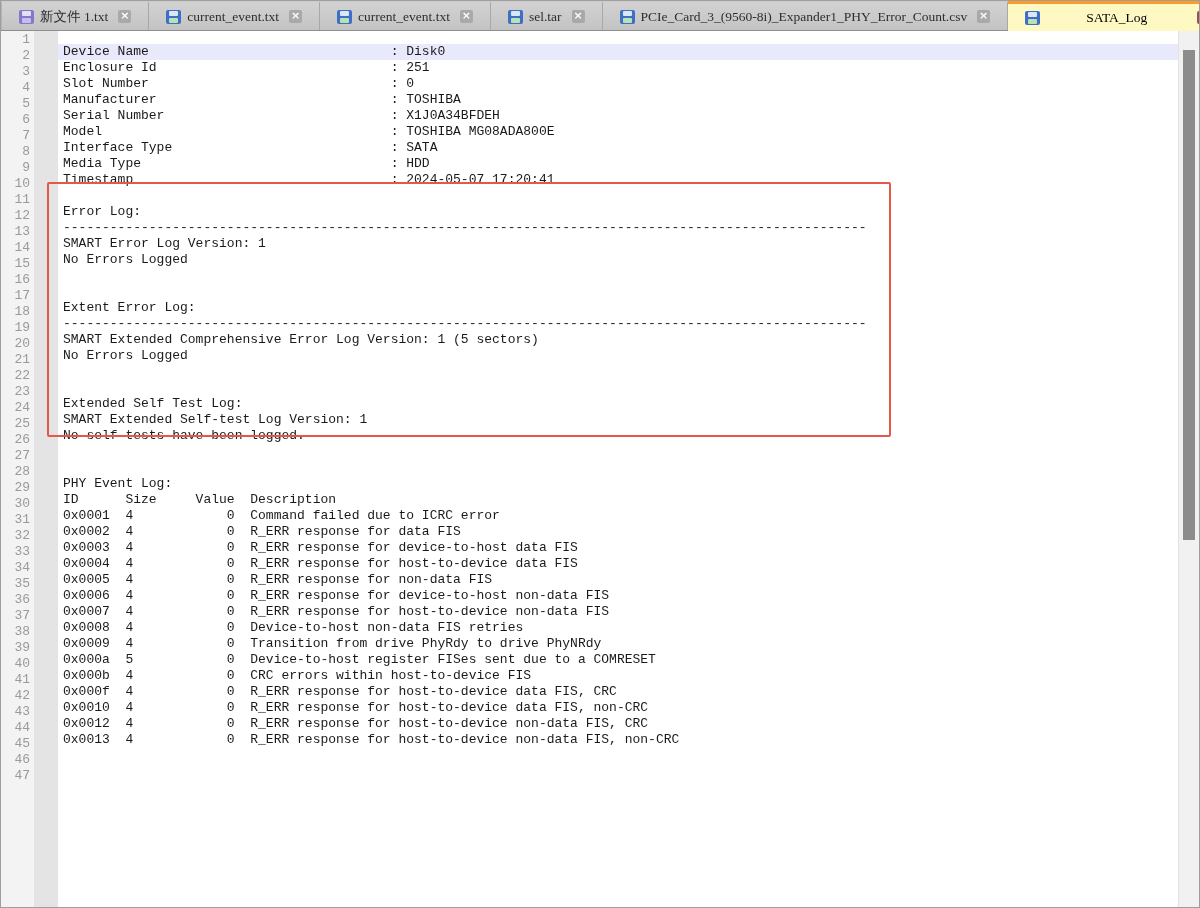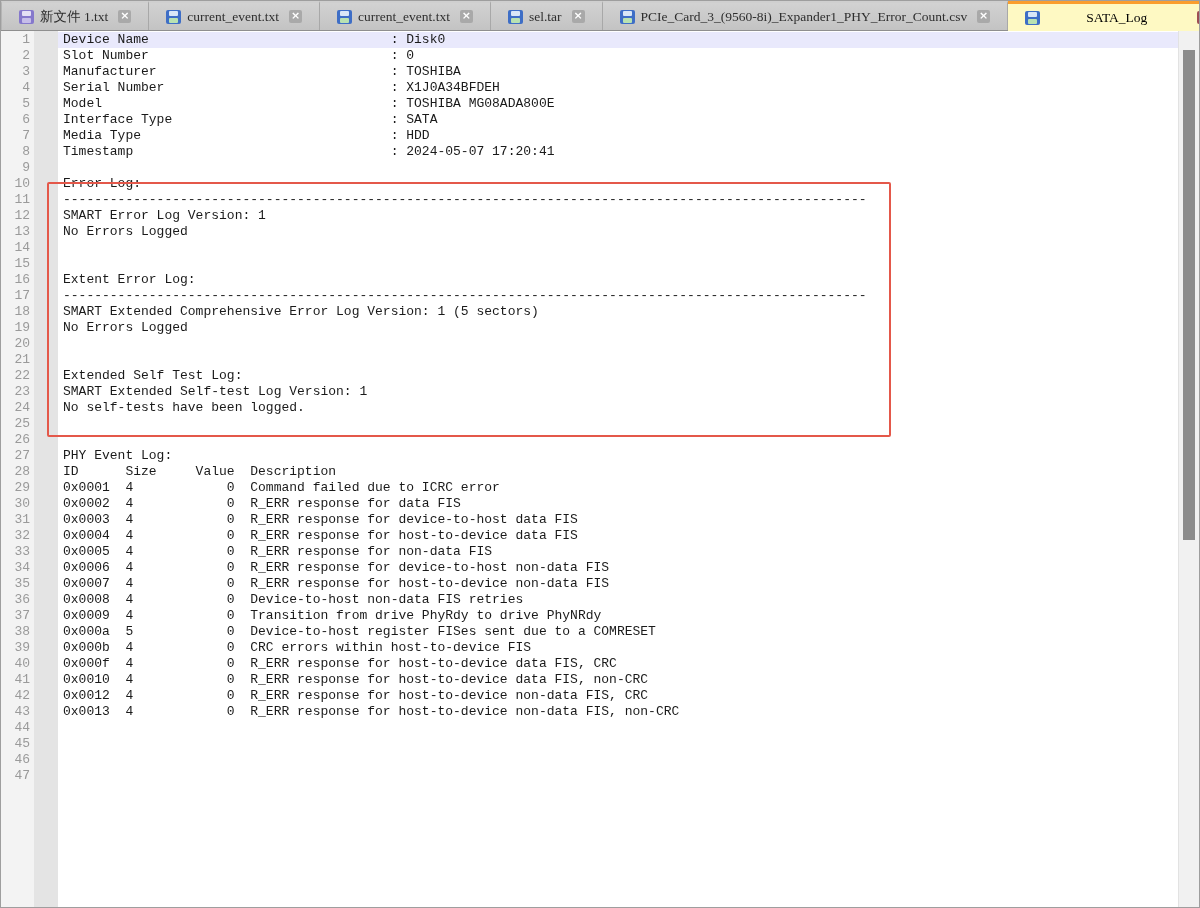--- a/index.html
+++ b/index.html
@@ -55,21 +55,21 @@
     background:#ffffff;overflow:hidden;
   }
   .gutter{
     width:33px;background:#f3f3f3;color:#9a9a9a;flex:0 0 auto;
     font-family:"Liberation Mono","DejaVu Sans Mono",monospace;
     font-size:13px;line-height:16px;text-align:right;
     padding:1px 4px 0 0;
   }
   .bookmark-margin{width:24px;background:#e4e4e4;flex:0 0 auto;}
   .textpane{
-    flex:1 1 auto;position:relative;padding-top:1px;overflow:hidden;
+    flex:1 1 auto;position:relative;padding-top:13px;overflow:hidden;
     font-family:"Liberation Mono","DejaVu Sans Mono",monospace;
     font-size:13px;line-height:16px;color:#1a1a1a;
   }
   .row{height:16px;white-space:pre;padding-left:5px;}
   .row.current{background:#e9e9fc;}
   .gutter .ln{height:16px;}
   .annotation-box{
     position:absolute;left:46px;top:151px;width:844px;height:255px;
     border:2px solid #e4584a;border-radius:2px;pointer-events:none;z-index:5;
   }
@@ -166,20 +166,21 @@
         <div class="ln">42</div>
         <div class="ln">43</div>
         <div class="ln">44</div>
         <div class="ln">45</div>
         <div class="ln">46</div>
         <div class="ln">47</div>
       </div>
     <div class="bookmark-margin"></div>
     <div class="textpane" id="textpane">
         <div class="row current">Device Name                               : Disk0</div>
+        <div class="row">Enclosure Id                              : 251</div>
         <div class="row">Slot Number                               : 0</div>
         <div class="row">Manufacturer                              : TOSHIBA</div>
         <div class="row">Serial Number                             : X1J0A34BFDEH</div>
         <div class="row">Model                                     : TOSHIBA MG08ADA800E</div>
         <div class="row">Interface Type                            : SATA</div>
         <div class="row">Media Type                                : HDD</div>
         <div class="row">Timestamp                                 : 2024-05-07 17:20:41</div>
         <div class="row"></div>
         <div class="row">Error Log:</div>
         <div class="row">-------------------------------------------------------------------------------------------------------</div>

